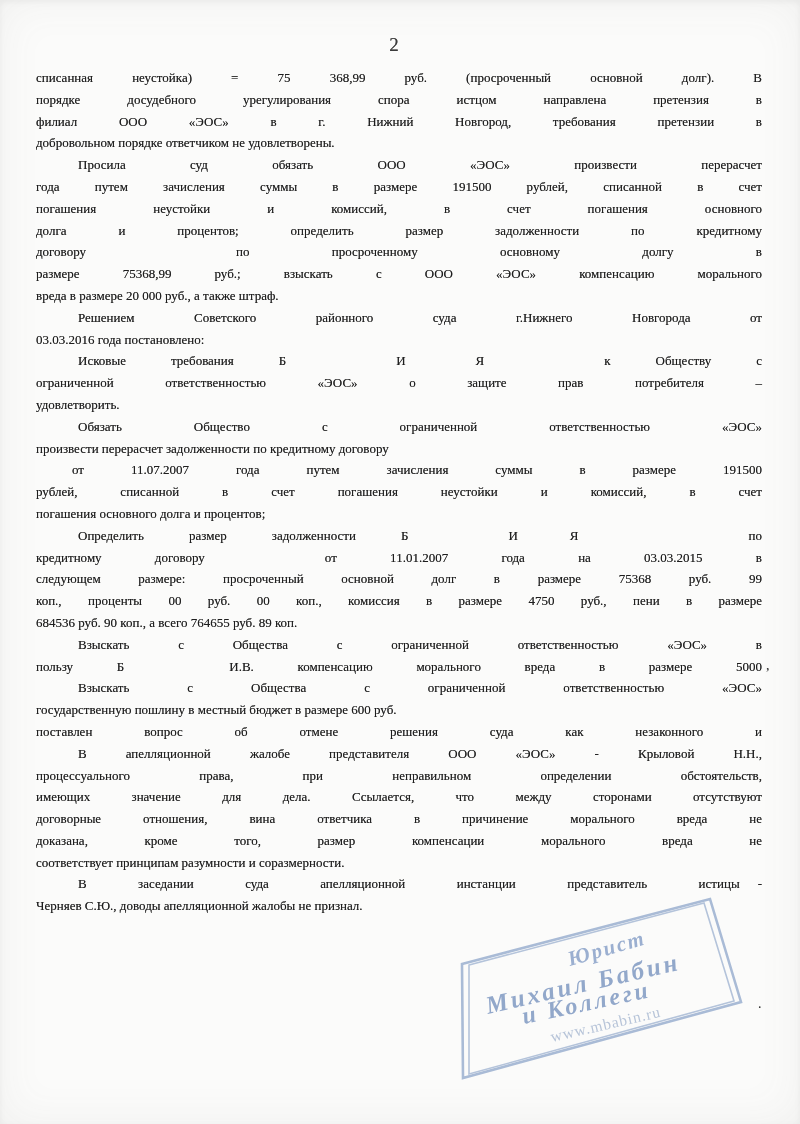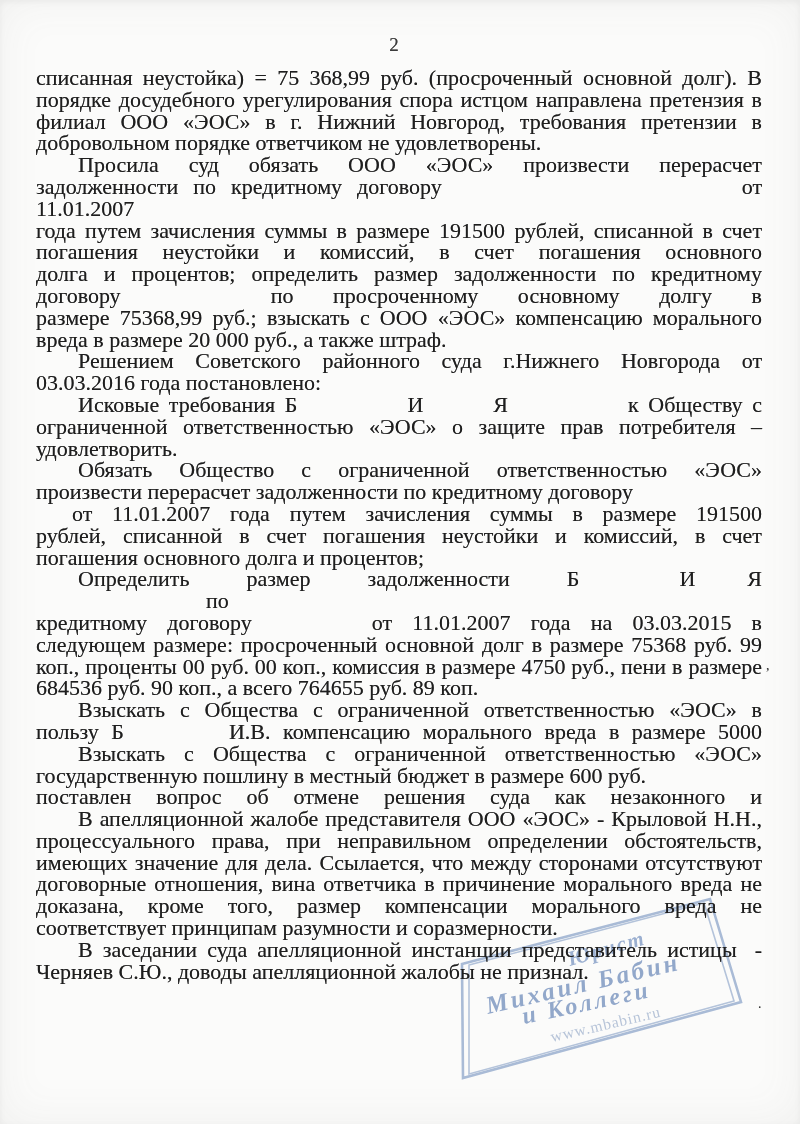--- a/index.html
+++ b/index.html
@@ -23,21 +23,21 @@
     text-align: center;
     font-size: 19px;
     color: #3b3b3b;
     z-index: 2;
     text-shadow: 0 0 0.5px rgba(30,30,30,0.55);
   }
   .doc {
     position: absolute;
     top: 67px; left: 36px;
     width: 726px;
-    font-size: 22px;
+    font-size: 13px;
     line-height: 21.8px;
     z-index: 2;
     text-shadow: 0 0 0.5px rgba(25,25,25,0.6);
   }
   .para { margin: 0; }
   .line { text-align: justify; text-align-last: auto; white-space: normal; }
   .line.j { text-align-last: justify; }
   .gap { display: inline-block; height: 1px; vertical-align: baseline; }
   .stamp-svg {
     position: absolute; inset: 0;
@@ -72,41 +72,40 @@
 
 <div class="doc">
     <div class="para">
       <div class="line j">списанная неустойка) = 75 368,99 руб. (просроченный основной долг). В</div>
       <div class="line j">порядке досудебного урегулирования спора истцом направлена претензия в</div>
       <div class="line j">филиал ООО «ЭОС» в г. Нижний Новгород, требования претензии в</div>
       <div class="line">добровольном порядке ответчиком не удовлетворены.</div>
     </div>
     <div class="para">
       <div class="line j" style="text-indent: 42px;">Просила суд обязать ООО «ЭОС» произвести перерасчет</div>
-      <div class="line j">задолженности по кредитному договору<span class="gap" style="width: 300px;"></span>от 11.01.2007</div>
       <div class="line j">года путем зачисления суммы в размере 191500 рублей, списанной в счет</div>
       <div class="line j">погашения неустойки и комиссий, в счет погашения основного</div>
       <div class="line j">долга и процентов; определить размер задолженности по кредитному</div>
       <div class="line j">договору<span class="gap" style="width: 150px;"></span>по просроченному основному долгу в</div>
       <div class="line j">размере 75368,99 руб.; взыскать с ООО «ЭОС» компенсацию морального</div>
       <div class="line">вреда в размере 20 000 руб., а также штраф.</div>
     </div>
     <div class="para">
       <div class="line j" style="text-indent: 42px;">Решением Советского районного суда г.Нижнего Новгорода от</div>
       <div class="line">03.03.2016 года постановлено:</div>
     </div>
     <div class="para">
       <div class="line j" style="text-indent: 42px;">Исковые требования Б<span class="gap" style="width: 110px;"></span>И<span class="gap" style="width: 70px;"></span>Я<span class="gap" style="width: 120px;"></span>к Обществу с</div>
       <div class="line j">ограниченной ответственностью «ЭОС» о защите прав потребителя –</div>
       <div class="line">удовлетворить.</div>
     </div>
     <div class="para">
       <div class="line j" style="text-indent: 42px;">Обязать Общество с ограниченной ответственностью «ЭОС»</div>
       <div class="line">произвести перерасчет задолженности по кредитному договору</div>
-      <div class="line j" style="text-indent: 36px;">от 11.01.2007 года путем зачисления суммы в размере 191500</div>
+      <div class="line j" style="text-indent: 36px;">от 11.07.2007 года путем зачисления суммы в размере 191500</div>
       <div class="line j">рублей, списанной в счет погашения неустойки и комиссий, в счет</div>
       <div class="line">погашения основного долга и процентов;</div>
     </div>
     <div class="para">
       <div class="line j" style="text-indent: 42px;">Определить размер задолженности Б<span class="gap" style="width: 100px;"></span>И<span class="gap" style="width: 52px;"></span>Я<span class="gap" style="width: 170px;"></span>по</div>
       <div class="line j">кредитному договору<span class="gap" style="width: 120px;"></span>от 11.01.2007 года на 03.03.2015 в</div>
       <div class="line j">следующем размере: просроченный основной долг в размере 75368 руб. 99</div>
       <div class="line j">коп., проценты 00 руб. 00 коп., комиссия в размере 4750 руб., пени в размере</div>
       <div class="line">684536 руб. 90 коп., а всего 764655 руб. 89 коп.</div>
     </div>

